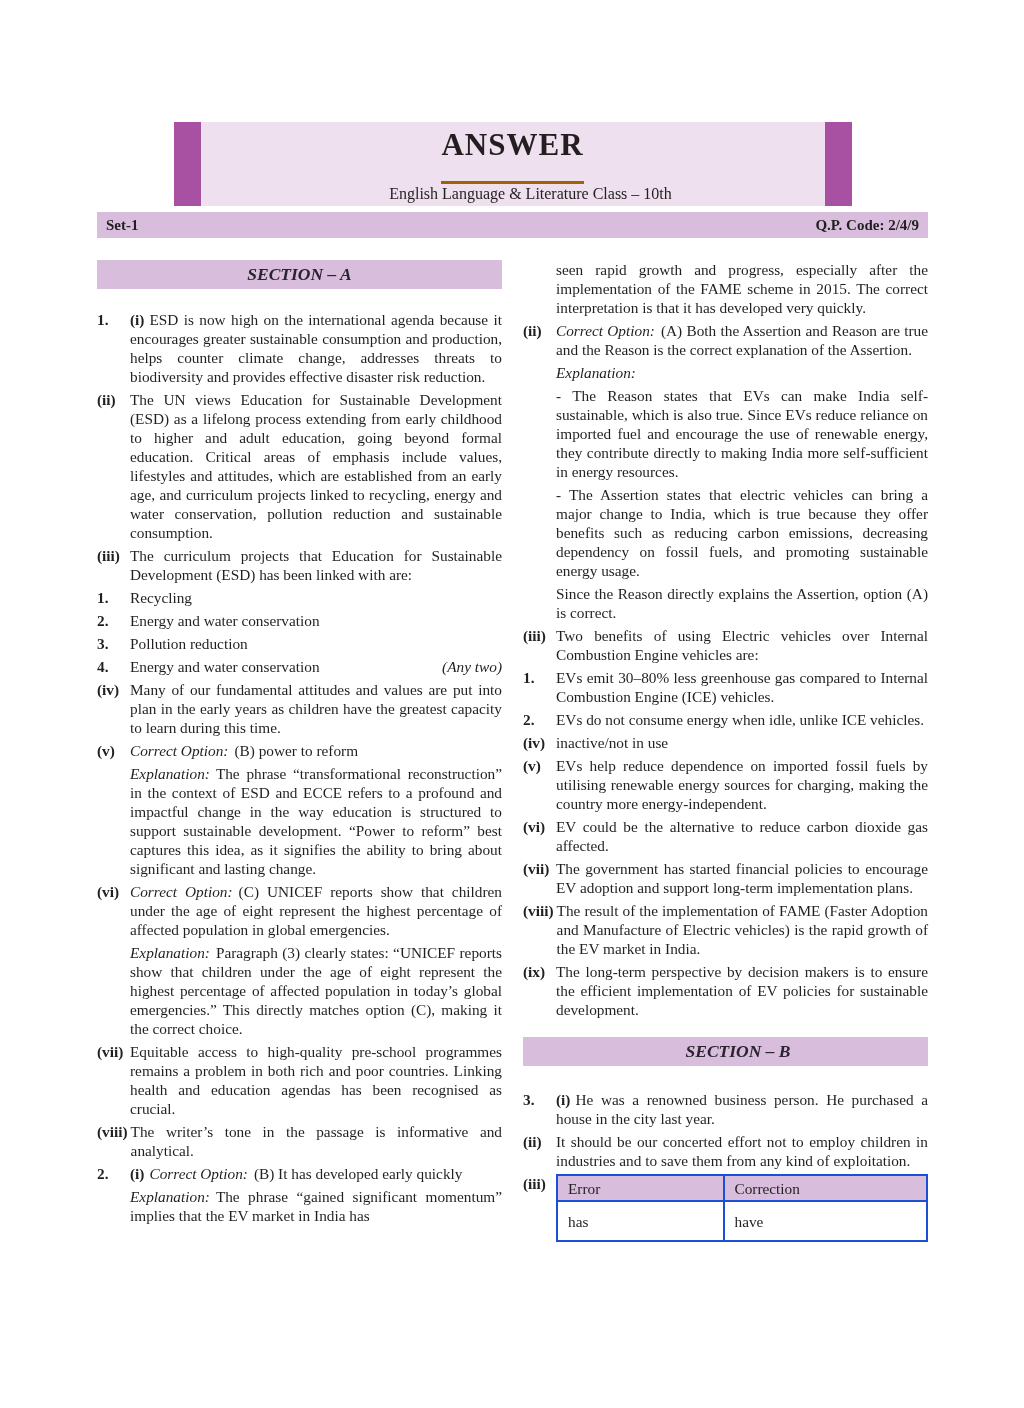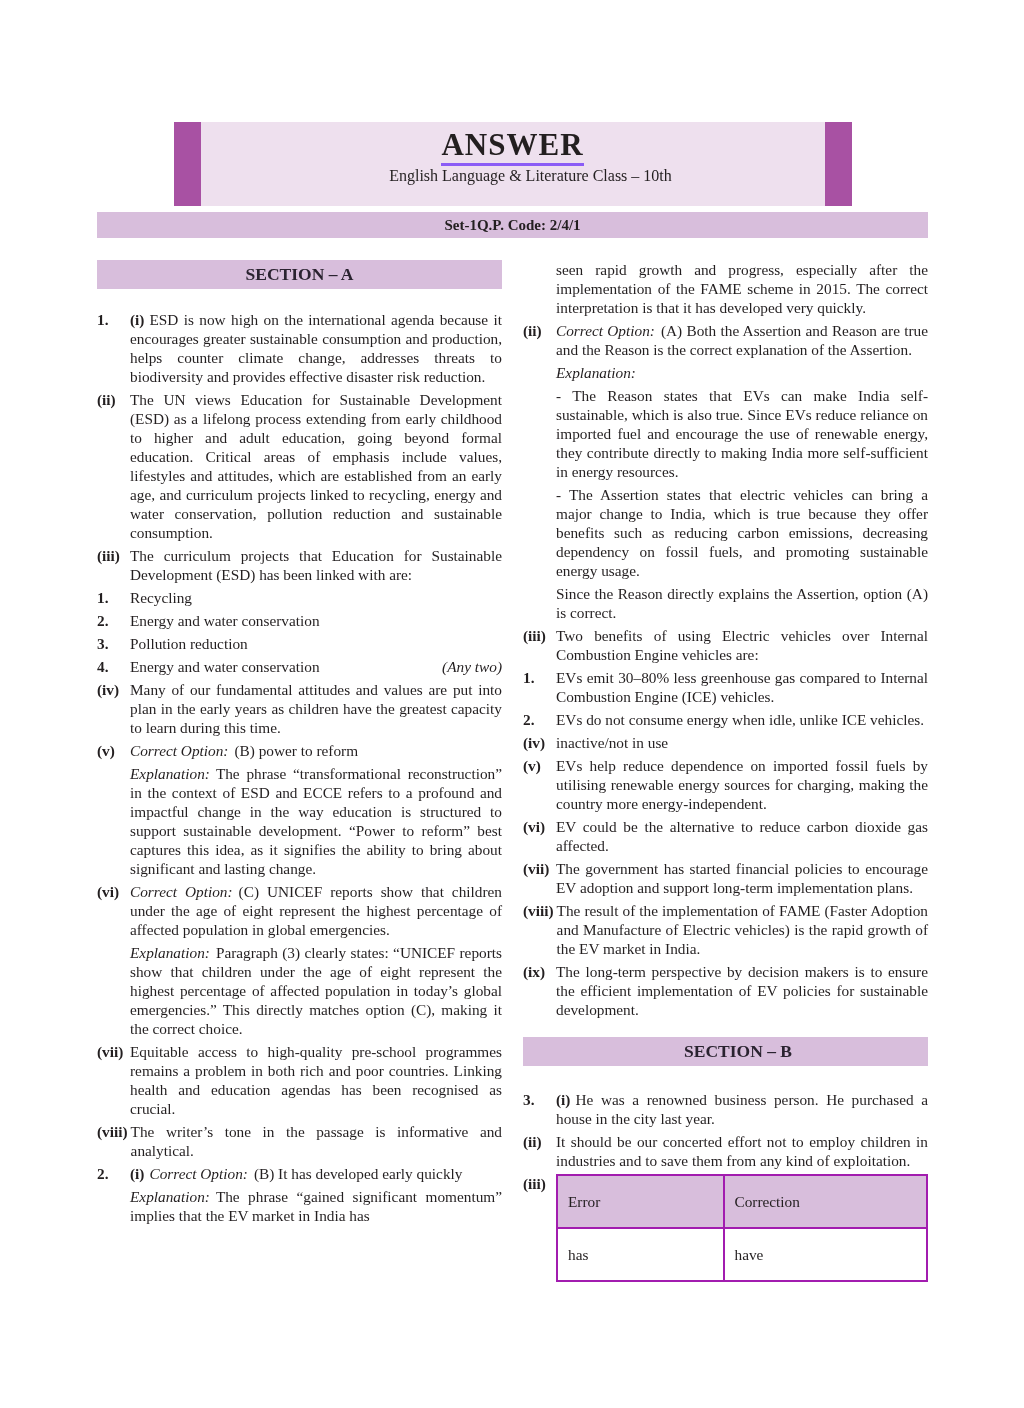--- a/index.html
+++ b/index.html
@@ -20,47 +20,47 @@
     background:#eee0ee;
     text-align:center;
   }
   .cap { position:absolute; top:0; bottom:0; width:27px; background:#a851a3; }
   .cap.left  { left:0; }
   .cap.right { right:0; }
   .answer-title {
     display:inline-block;
     margin-top:6px;
     font-size:31px; font-weight:bold; letter-spacing:1px;
-    border-bottom:3px solid #8b5cf6;
-    padding-bottom:1px;
+    border-bottom:3px solid #a16207;
+    padding-bottom:19px;
     line-height:1.1;
   }
   .answer-subtitle {
     font-size:16px; font-weight:normal; line-height:1.25;
     white-space:nowrap;
     margin-left:36px;
   }
 
   
   .set-bar {
     margin-top:6px; height:26px;
     background:#d8bedc;
-    display:flex; align-items:center; justify-content:center;
+    display:flex; align-items:center; justify-content:space-between;
     padding:0 9px;
     font-size:15px; font-weight:bold;
   }
 
   
   .columns { display:flex; gap:21px; margin-top:22px; }
   .col { width:405px; }
 
   .section-bar {
     height:29px; background:#d8bedc;
     display:flex; align-items:center; justify-content:center;
-    font-size:17.5px; font-weight:bold; color:#2a2330;
+    font-size:17.5px; font-weight:bold; color:#2a2330;font-style:italic;
   }
   .section-bar.a { margin-bottom:21px; }
   .section-bar.b { margin-top:18px; margin-bottom:24px;padding-left:25px; }
 
   
   .item { display:flex; margin-bottom:4px; font-size:15.3px; line-height:19px; }
   .g { flex:0 0 auto; min-width:33px; padding-right:3px; font-weight:bold; }
   .b { flex:1; text-align:justify; }
   .b.last-left { text-align:left; }
   .m  { font-weight:bold; padding-right:5px; }
@@ -69,43 +69,43 @@
   .flexline { display:flex; justify-content:space-between; }
   .note { font-weight:normal; font-style:italic; white-space:nowrap; padding-left:8px; }
 
   
   table.ec {
     width:100%; border-collapse:collapse;
     border:2px solid #1a1a1a;
     font-size:15.3px;
   }
   table.ec th, table.ec td {
-    border:2px solid #a21caf;
+    border:2px solid #1d4ed8;
     font-weight:normal; text-align:left;
-    padding:16px 10px;
+    padding:2px 10px;
     font-family:Liberation Serif, serif;
   }
   table.ec th { background:#d8bedc; height:26px; }
   table.ec td { height:40px; background:#ffffff; }
 </style>
 </head>
 <body>
 
 <div class="page">
 
   <div class="header-box">
     <div class="cap left"></div>
     <div class="cap right"></div>
     <div><span class="answer-title">ANSWER</span></div>
     <div class="answer-subtitle">English Language &amp; Literature Class – 10th</div>
   </div>
 
   <div class="set-bar">
     <span>Set-1</span>
-    <span>Q.P. Code: 2/4/1</span>
+    <span>Q.P. Code: 2/4/9</span>
   </div>
 
   <div class="columns">
 
     <div class="col">
       <div class="section-bar a">SECTION – A</div>
 
       <div class="item">
         <span class="g">1.</span>
         <span class="b"><span class="m">(i)</span><span>ESD is now high on the international agenda because it encourages greater sustainable consumption and production, helps counter climate change, addresses threats to biodiversity and provides effective disaster risk reduction.</span></span>

